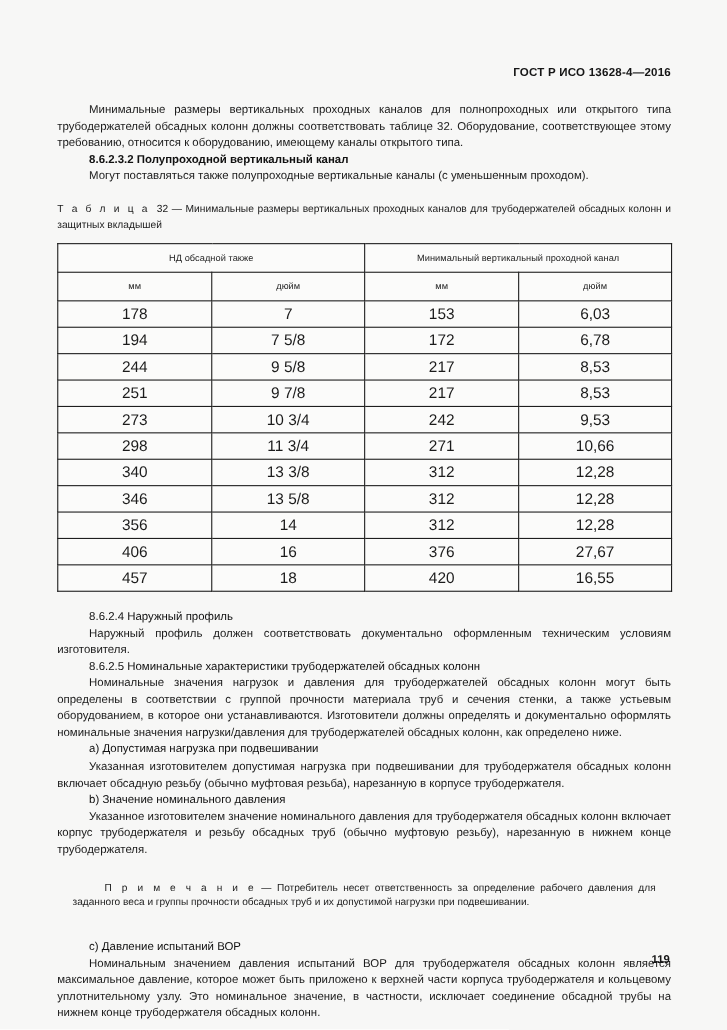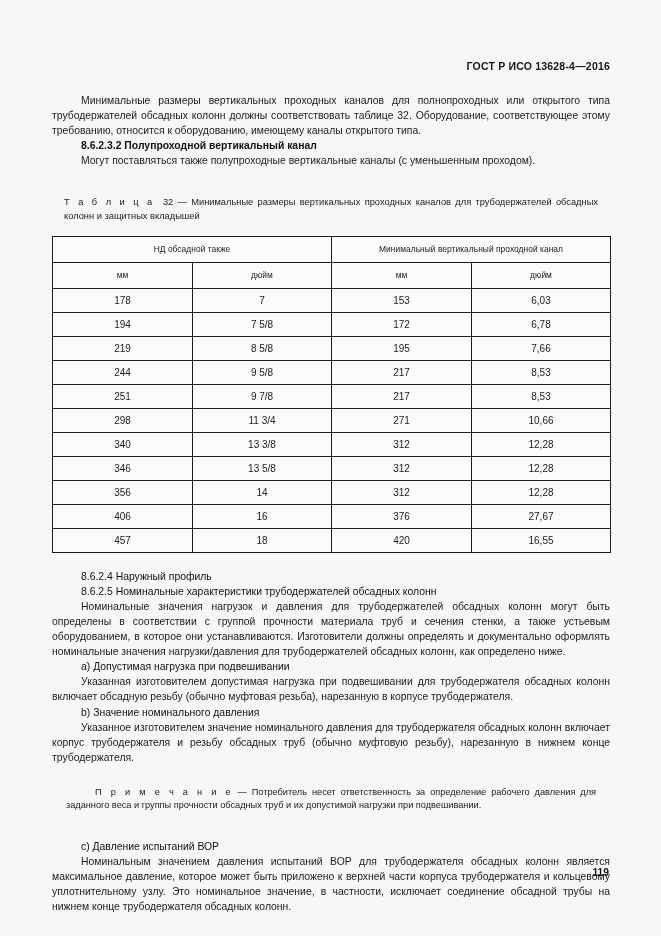--- a/index.html
+++ b/index.html
@@ -78,21 +78,21 @@
   }
   .gap-sm { height: 7px; }
   .gap-md { height: 12px; }
   .gap-lg { height: 16px; }
 
   
   .table-caption {
     font-size: 9.3px;
     line-height: 13.6px;
     text-align: justify;
-    margin: 12px;
+    margin: 0;
     color: #1b1b1b;
   }
 
   
   table.spec {
     border-collapse: collapse;
     width: 558px;
     margin-top: 9px;
     table-layout: fixed;
     background: #fbfbfa;
@@ -108,21 +108,21 @@
     font-weight: normal;
     font-size: 8.4px;
     height: 25px;
     padding: 0 3px;
     letter-spacing: 0.05px;
   }
   table.spec th.group {
     font-size: 8.4px;
   }
   table.spec td {
-    font-size: 10px;
+    font-size: 14px;
     height: 23px;
     padding: 0 3px;
     margin-left: 16px;
   }
   col.c1 { width: 140px; }
   col.c2 { width: 139px; }
   col.c3 { width: 140px; }
   col.c4 { width: 139px; }
 
   
@@ -181,38 +181,38 @@
             <td>153</td>
             <td>6,03</td>
           </tr>
           <tr>
             <td>194</td>
             <td>7 5/8</td>
             <td>172</td>
             <td>6,78</td>
           </tr>
           <tr>
-            <td>219</td>
-            <td>8 5/8</td>
-            <td>195</td>
-            <td>7,66</td>
-          </tr>
-          <tr>
             <td>244</td>
             <td>9 5/8</td>
             <td>217</td>
             <td>8,53</td>
           </tr>
           <tr>
             <td>251</td>
             <td>9 7/8</td>
             <td>217</td>
             <td>8,53</td>
           </tr>
           <tr>
+            <td>273</td>
+            <td>10 3/4</td>
+            <td>242</td>
+            <td>9,53</td>
+          </tr>
+          <tr>
             <td>298</td>
             <td>11 3/4</td>
             <td>271</td>
             <td>10,66</td>
           </tr>
           <tr>
             <td>340</td>
             <td>13 3/8</td>
             <td>312</td>
             <td>12,28</td>
@@ -241,20 +241,21 @@
             <td>420</td>
             <td>16,55</td>
           </tr>
         </tbody>
     </table>
 
     <div class="gap-lg"></div>
 
     <p class="heading">8.6.2.4 Наружный профиль</p>
 
+    <p class="para indent">Наружный профиль должен соответствовать документально оформленным техническим условиям изготовителя.</p>
 
     <p class="heading">8.6.2.5 Номинальные характеристики трубодержателей обсадных колонн</p>
 
     <p class="para indent">Номинальные значения нагрузок и давления для трубодержателей обсадных колонн могут быть определены в соответствии с группой прочности материала труб и сечения стенки, а также устьевым оборудованием, в которое они устанавливаются. Изготовители должны определять и документально оформлять номинальные значения нагрузки/давления для трубодержателей обсадных колонн, как определено ниже.</p>
 
     <p class="heading">a) Допустимая нагрузка при подвешивании</p>
 
     <p class="para indent">Указанная изготовителем допустимая нагрузка при подвешивании для трубодержателя обсадных колонн включает обсадную резьбу (обычно муфтовая резьба), нарезанную в корпусе трубодержателя.</p>
 
     <p class="heading">b) Значение номинального давления</p>

